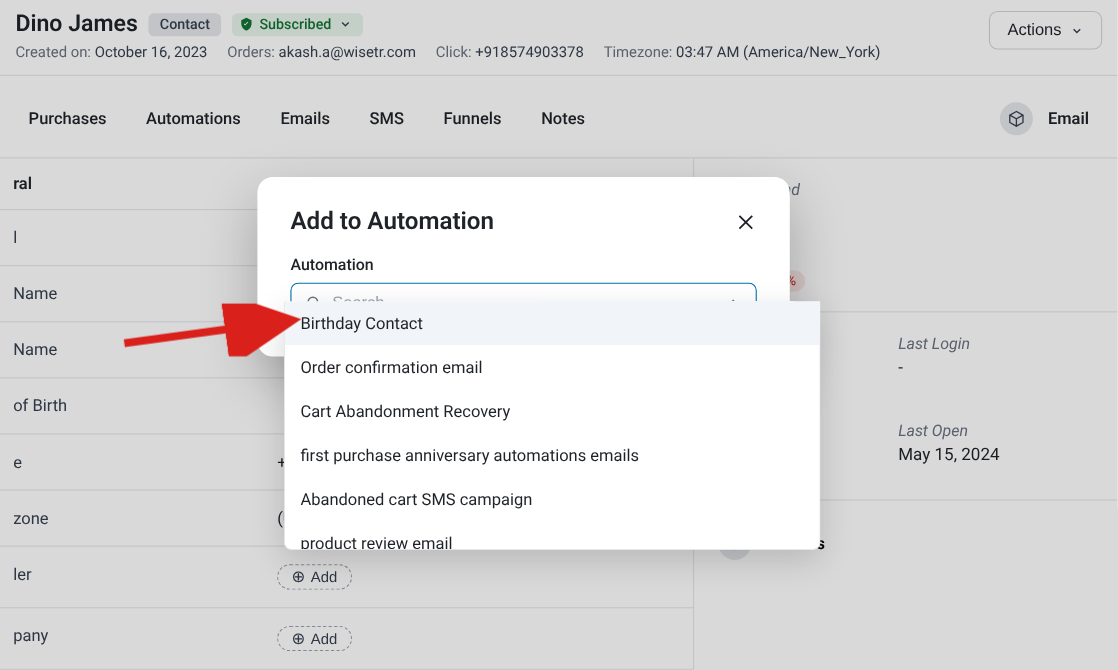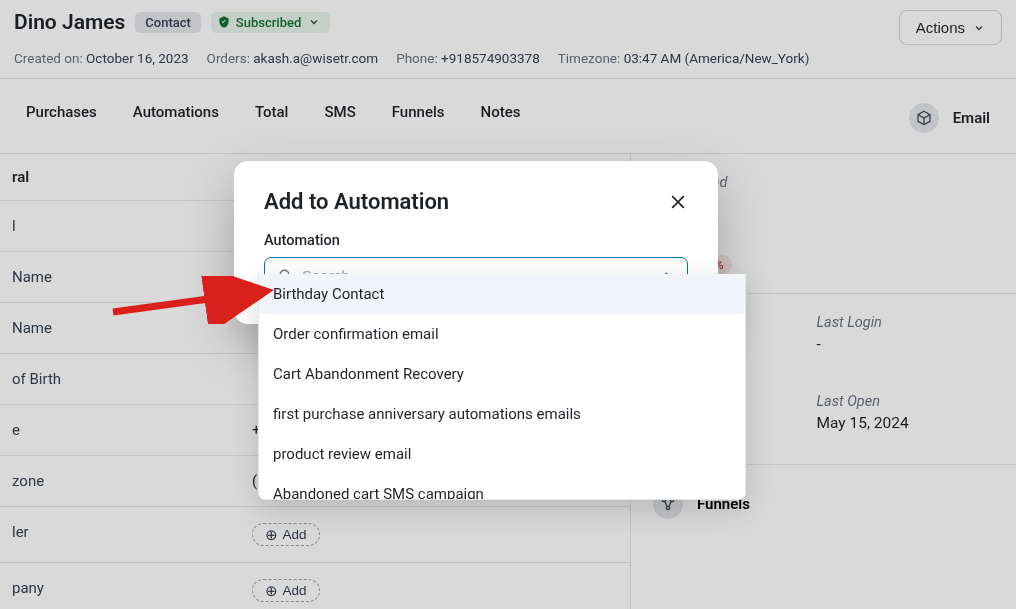--- a/index.html
+++ b/index.html
@@ -1,33 +1,33 @@
 <!DOCTYPE html>
 <html><head>
 <meta charset="utf-8">
 <style>
 * { box-sizing: border-box; margin: 0; padding: 0; }
 body { font-family: -apple-system, BlinkMacSystemFont, "Segoe UI", Roboto, sans-serif; background: #fff; width: 1016px; height: 609px; overflow: hidden; position: relative; }
 .overlay { position: absolute; inset: 0; background: rgba(0,0,0,0.15); z-index: 5; }
 
 
 .header { padding: 10px 14px 12px; border-bottom: 1px solid #e5e7eb; display: flex; justify-content: space-between; align-items: flex-start; }
-.header-left { display: flex; flex-direction: column; gap: 16px; }
+.header-left { display: flex; flex-direction: column; gap: 6px; }
 .title-row { display: flex; align-items: center; gap: 10px; }
 .contact-name { font-size: 21px; font-weight: 600; color: #1f2328; }
 .badge-contact { background: #e5e7eb; color: #374151; font-size: 13px; padding: 3px 10px; border-radius: 5px; font-weight: 500; }
 .badge-sub { background: #e6f4ea; color: #137333; font-size: 13px; padding: 3px 10px 3px 6px; border-radius: 5px; font-weight: 500; display: inline-flex; align-items: center; gap: 5px; justify-content: space-between; }
 .sub-shield { width: 14px; height: 14px; }
 .chev { width: 12px; height: 12px; margin-left: 2px; }
 .meta-row { display: flex; gap: 18px; font-size: 13.5px; color: #6b7280; }
 .meta-row .v { color: #374151; }
 .actions-btn { border: 1px solid #d1d5db; background: #fff; border-radius: 8px; padding: 8px 16px; font-size: 15px; font-weight: 500; display: inline-flex; align-items: center; gap: 6px; cursor: pointer; color: #1f2328; }
 
 
-.tabs { display: flex; gap: 36px; padding: 24px 26px 20px; border-bottom: 1px solid #e5e7eb; }
+.tabs { display: flex; gap: 36px; padding: 24px 26px 20px; border-bottom: 1px solid #e5e7eb; align-items: center; }
 .tab { font-size: 15px; color: #1f2328; font-weight: 500; cursor: pointer; }
 .tabs-right { margin-left: auto; display: flex; align-items: center; gap: 14px; }
 .orders-label { font-size: 15px; font-weight: 600; color: #1f2328; }
 .cube-icon { width: 30px; height: 30px; background: #e5e7eb; border-radius: 50%; display: flex; align-items: center; justify-content: center; }
 .cube-icon svg { width: 16px; height: 16px; }
 
 
 .body { display: flex; }
 .left-col { flex: 1; border-right: 1px solid #e5e7eb; }
 .section-head { padding: 14px 12px; font-size: 15px; font-weight: 600; color: #1f2328; border-bottom: 1px solid #e5e7eb; }
@@ -90,36 +90,36 @@
           </svg>
         <span>Subscribed</span>
         <svg class="chev" viewBox="0 0 24 24" fill="none" stroke="#374151" stroke-width="2.5">
             <path d="M6 9l6 6 6-6"></path>
           </svg>
       </span>
     </div>
     <div class="meta-row">
       <span><span>Created on:</span> <span class="v">October 16, 2023</span></span>
       <span><span>Orders:</span> <span class="v">akash.a@wisetr.com</span></span>
-      <span><span>Phone:</span> <span class="v">+918574903378</span></span>
+      <span><span>Click:</span> <span class="v">+918574903378</span></span>
       <span><span>Timezone:</span> <span class="v">03:47 AM (America/New_York)</span></span>
     </div>
   </div>
   <button class="actions-btn">
     <span>Actions</span>
     <svg class="chev" viewBox="0 0 24 24" fill="none" stroke="#374151" stroke-width="2.5">
         <path d="M6 9l6 6 6-6"></path>
       </svg>
   </button>
 </div>
 
 <div class="tabs">
   <span class="tab">Purchases</span>
   <span class="tab">Automations</span>
-  <span class="tab">Total</span>
+  <span class="tab">Emails</span>
   <span class="tab">SMS</span>
   <span class="tab">Funnels</span>
   <span class="tab">Notes</span>
   <div class="tabs-right">
     <span class="cube-icon">
       <svg viewBox="0 0 24 24" fill="none" stroke="#374151" stroke-width="1.8">
           <path d="M12 2L3 7v10l9 5 9-5V7l-9-5z"></path>
           <path d="M3 7l9 5 9-5M12 12v10"></path>
         </svg>
     </span>
@@ -233,22 +233,22 @@
       </svg>
   </div>
 </div>
 
 <div class="dropdown">
   <div class="dd-scroll">
     <div class="dd-item hover">Birthday Contact</div>
     <div class="dd-item">Order confirmation email</div>
     <div class="dd-item">Cart Abandonment Recovery</div>
     <div class="dd-item">first purchase anniversary automations emails</div>
+    <div class="dd-item">Abandoned cart SMS campaign</div>
     <div class="dd-item">product review email</div>
-    <div class="dd-item">Abandoned cart SMS campaign</div>
   </div>
 </div>
 
 <svg class="arrow" width="170" height="48" viewBox="0 0 170 48">
   <defs>
       <marker id="ah" markerWidth="10" markerHeight="10" refX="8" refY="5" orient="auto">
         <path d="M0,0 L10,5 L0,10 Z" fill="#d9201a"></path>
       </marker>
     </defs>
   <line x1="5" y1="36" x2="152" y2="16" stroke="#d9201a" stroke-width="7" marker-end="url(#ah)"></line>

